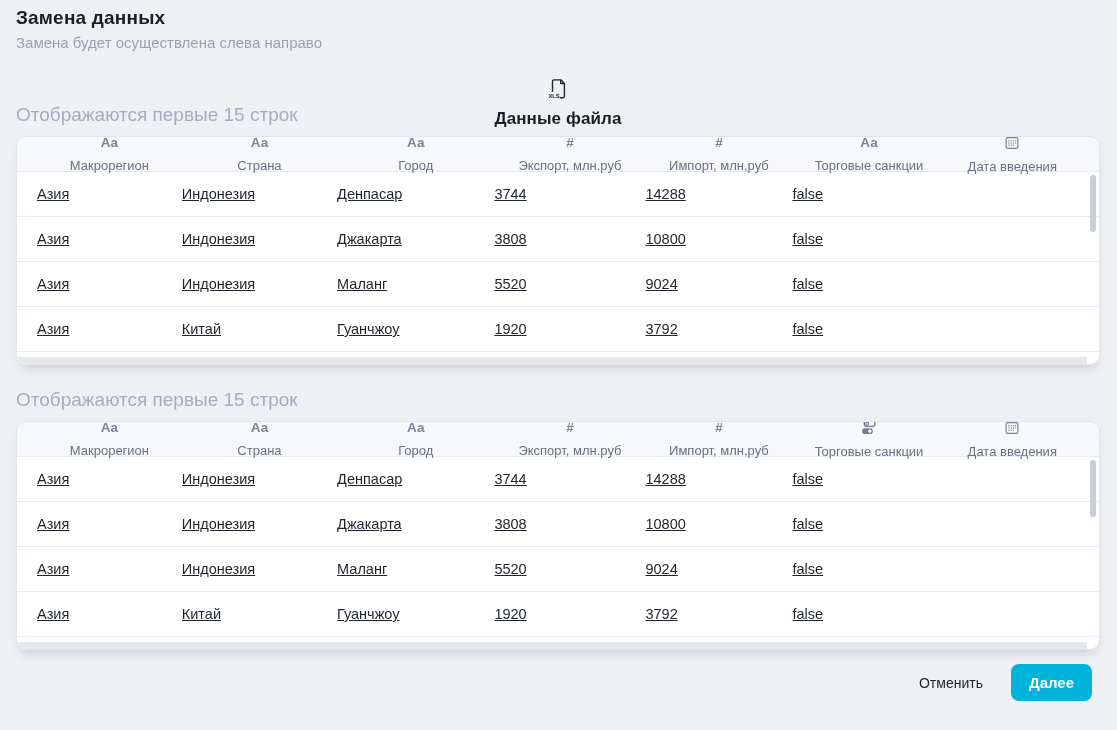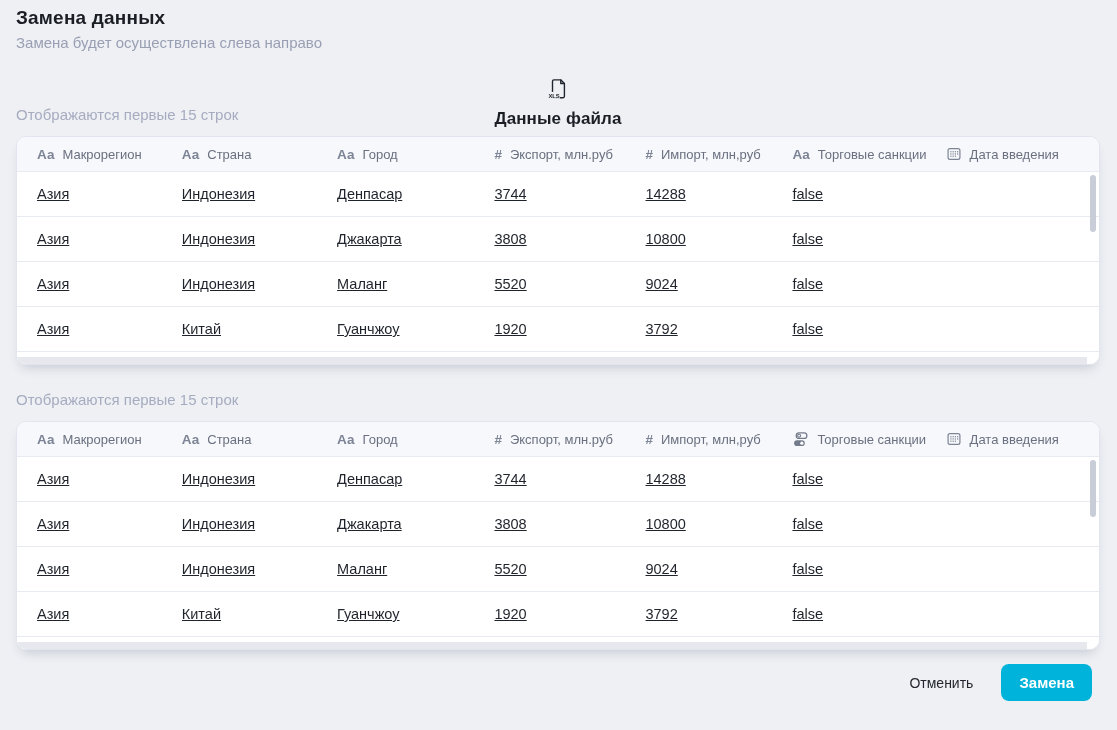--- a/index.html
+++ b/index.html
@@ -11,40 +11,40 @@
   }
   .page { padding: 6px 17px 0 16px; height: 100%; }
 
   .page-title { font-size: 19px; font-weight: 700; color: #1b1e25; line-height: 24px; letter-spacing: .2px; }
   .page-subtitle { font-size: 15px; color: #9aa0b4; line-height: 18px; margin-top: 4px; margin-bottom: 10px; }
 
   .data-section { margin-top: 26px; }
   .section-head { display: flex; align-items: center; gap: 9px; height: 24px; flex-direction: column; }
   .section-head .sec-icon { display: inline-flex; width: 22px; height: 22px; }
   .section-title { font-size: 17px; font-weight: 700; color: #1b1e25; letter-spacing: .1px; }
-  .section-note { font-size: 15px; color: #a6acc0; line-height: 18px; margin-top: 4px; }
+  .section-note { font-size: 19px; color: #a6acc0; line-height: 18px; margin-top: 4px; }
 
   .table-card {
     position: relative;
     margin-top: 12px;
     background: #fff;
     border: 1px solid #e2e5ed;
     border-radius: 10px;
     box-shadow: 0 7px 12px -5px rgba(45, 55, 90, 0.22);
     overflow: hidden;
   }
   .thead {
     display: flex;
     align-items: center;
     height: 35px;
     padding: 0 20px;
     background: #f7f8fb;
     border-bottom: 1px solid #e8eaf1;
   }
-  .th { display: flex; align-items: center; gap: 8px; font-size: 13px; color: #6a7080; overflow: hidden; white-space: nowrap; }
+  .th { display: flex; align-items: center; gap: 8px; font-size: 13px; color: #6a7080; overflow: hidden; white-space: nowrap; flex-direction: column; }
   .type-icon { color: #7c8496; font-weight: 600; font-size: 13.5px; display: inline-flex; align-items: center; flex: none; }
   .type-icon svg { display: block; }
 
   .tr {
     display: flex;
     align-items: center;
     height: 45px;
     padding: 0 20px;
     border-bottom: 1px solid #e7eaf0;
     font-size: 14.5px;
@@ -316,16 +316,16 @@
         </div>
       <div class="v-scrollbar"></div>
       <div class="h-scrollbar">
           <span class="corner"></span>
         </div>
     </div>
   </section>
 
   <div class="footer">
     <button class="btn-text">Отменить</button>
-    <button class="btn-primary" style="background: rgb(0, 179, 218);">Замена</button>
+    <button class="btn-primary" style="background: rgb(0, 179, 218);">Далее</button>
   </div>
 
 </div>
 
 </body></html>

